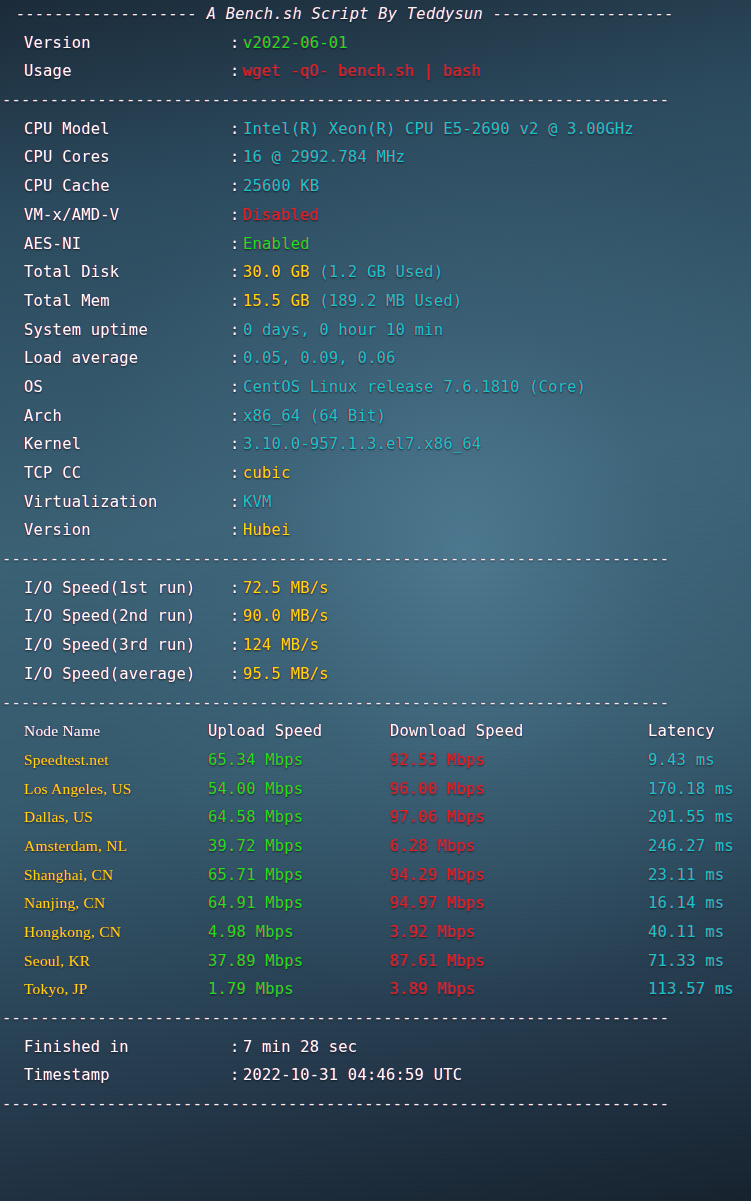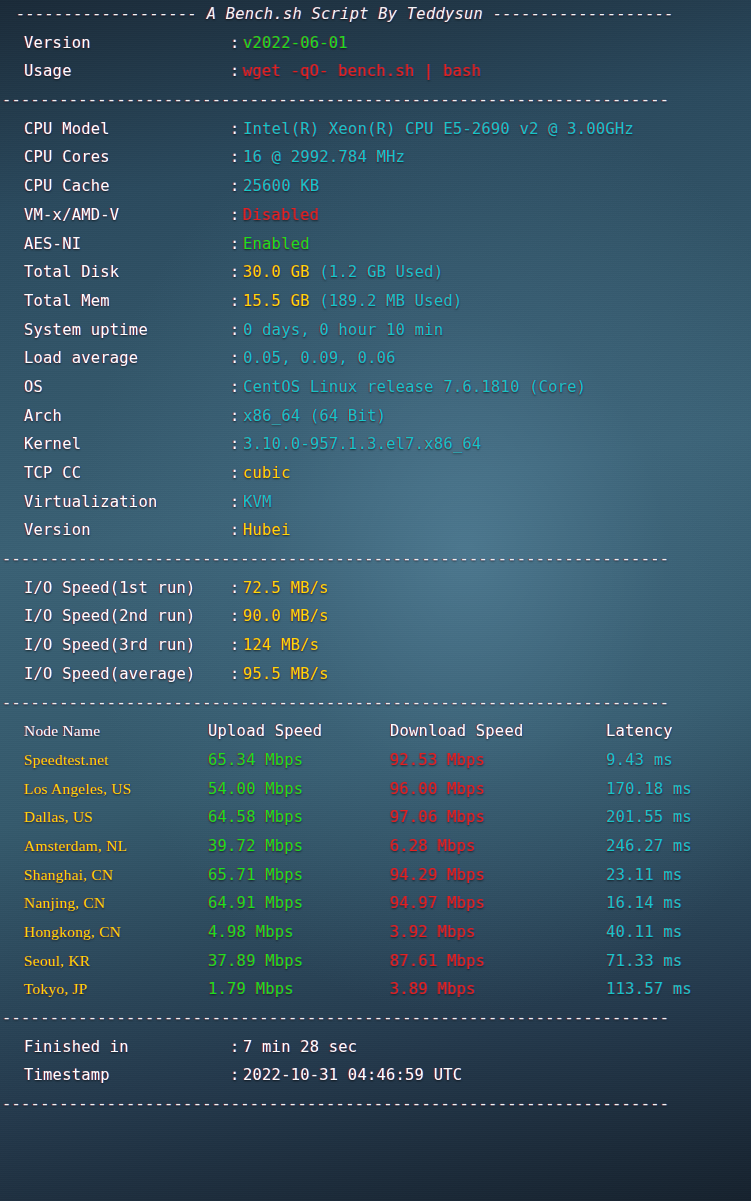--- a/index.html
+++ b/index.html
@@ -86,21 +86,21 @@
     color: #ffffff;
   }
   .cyan   { color: #19c6c6; }
   .green  { color: #1fe01f; }
   .red    { color: #e22121; }
   .yellow { color: #ffd90a; }
   .white  { color: #ffffff; }
 
   .c-node { display: inline-block; width: 184px; font-family: Liberation Serif, serif; }
   .c-up   { display: inline-block; width: 182px; }
-  .c-down { display: inline-block; width: 216px; }
+  .c-down { display: inline-block; width: 258px; }
   .c-lat  { display: inline-block; }
 
   .hdr { color: #ffffff; }
 </style>
 </head>
 <body>
 
 <div id="terminal">
 
   <div class="title-line glow"><span>-------------------</span><span> </span><span>A Bench.sh Script By Teddysun</span><span> </span><span>-------------------</span></div>

